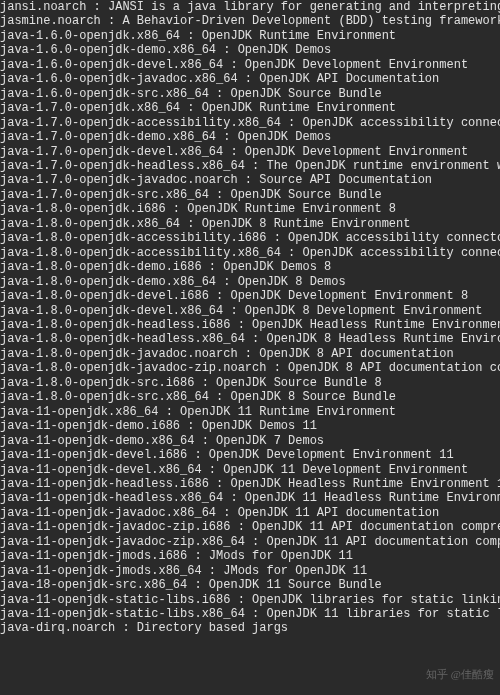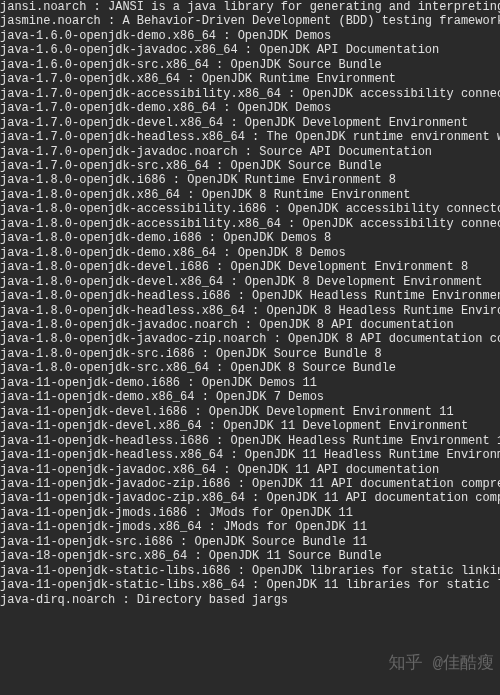--- a/index.html
+++ b/index.html
@@ -22,34 +22,36 @@
     .terminal {
       padding: 0;
     }
     .line {
       display: block;
       white-space: pre;
     }
     .watermark {
       position: absolute;
       right: 6px;
-      bottom: 24px;
+      bottom: 14px;
       color: rgba(150,150,150,0.55);
-      font-size: 17px;
-      font-family: Liberation Mono, monospace;
+      font-size: 11px;
+      font-family: Liberation Serif, serif;
       pointer-events: none;
     }
   </style>
 </head>
 <body>
 
 <div class="terminal">
     <span class="line">jansi.noarch : JANSI is a java library for generating and interpreting ANSI escape</span>
     <span class="line">jasmine.noarch : A Behavior-Driven Development (BDD) testing framework for JavaScr</span>
+    <span class="line">java-1.6.0-openjdk.x86_64 : OpenJDK Runtime Environment</span>
     <span class="line">java-1.6.0-openjdk-demo.x86_64 : OpenJDK Demos</span>
+    <span class="line">java-1.6.0-openjdk-devel.x86_64 : OpenJDK Development Environment</span>
     <span class="line">java-1.6.0-openjdk-javadoc.x86_64 : OpenJDK API Documentation</span>
     <span class="line">java-1.6.0-openjdk-src.x86_64 : OpenJDK Source Bundle</span>
     <span class="line">java-1.7.0-openjdk.x86_64 : OpenJDK Runtime Environment</span>
     <span class="line">java-1.7.0-openjdk-accessibility.x86_64 : OpenJDK accessibility connector</span>
     <span class="line">java-1.7.0-openjdk-demo.x86_64 : OpenJDK Demos</span>
     <span class="line">java-1.7.0-openjdk-devel.x86_64 : OpenJDK Development Environment</span>
     <span class="line">java-1.7.0-openjdk-headless.x86_64 : The OpenJDK runtime environment without audio</span>
     <span class="line">java-1.7.0-openjdk-javadoc.noarch : Source API Documentation</span>
     <span class="line">java-1.7.0-openjdk-src.x86_64 : OpenJDK Source Bundle</span>
     <span class="line">java-1.8.0-openjdk.i686 : OpenJDK Runtime Environment 8</span>
@@ -59,30 +61,30 @@
     <span class="line">java-1.8.0-openjdk-demo.i686 : OpenJDK Demos 8</span>
     <span class="line">java-1.8.0-openjdk-demo.x86_64 : OpenJDK 8 Demos</span>
     <span class="line">java-1.8.0-openjdk-devel.i686 : OpenJDK Development Environment 8</span>
     <span class="line">java-1.8.0-openjdk-devel.x86_64 : OpenJDK 8 Development Environment</span>
     <span class="line">java-1.8.0-openjdk-headless.i686 : OpenJDK Headless Runtime Environment 8</span>
     <span class="line">java-1.8.0-openjdk-headless.x86_64 : OpenJDK 8 Headless Runtime Environment</span>
     <span class="line">java-1.8.0-openjdk-javadoc.noarch : OpenJDK 8 API documentation</span>
     <span class="line">java-1.8.0-openjdk-javadoc-zip.noarch : OpenJDK 8 API documentation compressed in</span>
     <span class="line">java-1.8.0-openjdk-src.i686 : OpenJDK Source Bundle 8</span>
     <span class="line">java-1.8.0-openjdk-src.x86_64 : OpenJDK 8 Source Bundle</span>
+    <span class="line">java-11-openjdk.x86_64 : OpenJDK 11 Runtime Environment</span>
     <span class="line">java-11-openjdk-demo.i686 : OpenJDK Demos 11</span>
     <span class="line">java-11-openjdk-demo.x86_64 : OpenJDK 7 Demos</span>
     <span class="line">java-11-openjdk-devel.i686 : OpenJDK Development Environment 11</span>
     <span class="line">java-11-openjdk-devel.x86_64 : OpenJDK 11 Development Environment</span>
     <span class="line">java-11-openjdk-headless.i686 : OpenJDK Headless Runtime Environment 11</span>
     <span class="line">java-11-openjdk-headless.x86_64 : OpenJDK 11 Headless Runtime Environment</span>
     <span class="line">java-11-openjdk-javadoc.x86_64 : OpenJDK 11 API documentation</span>
     <span class="line">java-11-openjdk-javadoc-zip.i686 : OpenJDK 11 API documentation compressed in a si</span>
     <span class="line">java-11-openjdk-javadoc-zip.x86_64 : OpenJDK 11 API documentation compressed in a</span>
     <span class="line">java-11-openjdk-jmods.i686 : JMods for OpenJDK 11</span>
     <span class="line">java-11-openjdk-jmods.x86_64 : JMods for OpenJDK 11</span>
-    <span class="line">java-11-openjdk-src.i686 : OpenJDK Source Bundle 11</span>
     <span class="line">java-18-openjdk-src.x86_64 : OpenJDK 11 Source Bundle</span>
     <span class="line">java-11-openjdk-static-libs.i686 : OpenJDK libraries for static linking 11</span>
     <span class="line">java-11-openjdk-static-libs.x86_64 : OpenJDK 11 libraries for static linking</span>
     <span class="line">java-dirq.noarch : Directory based jargs</span>
   </div>
 <div class="watermark">知乎 @佳酷瘦</div>
 
 </body></html>

